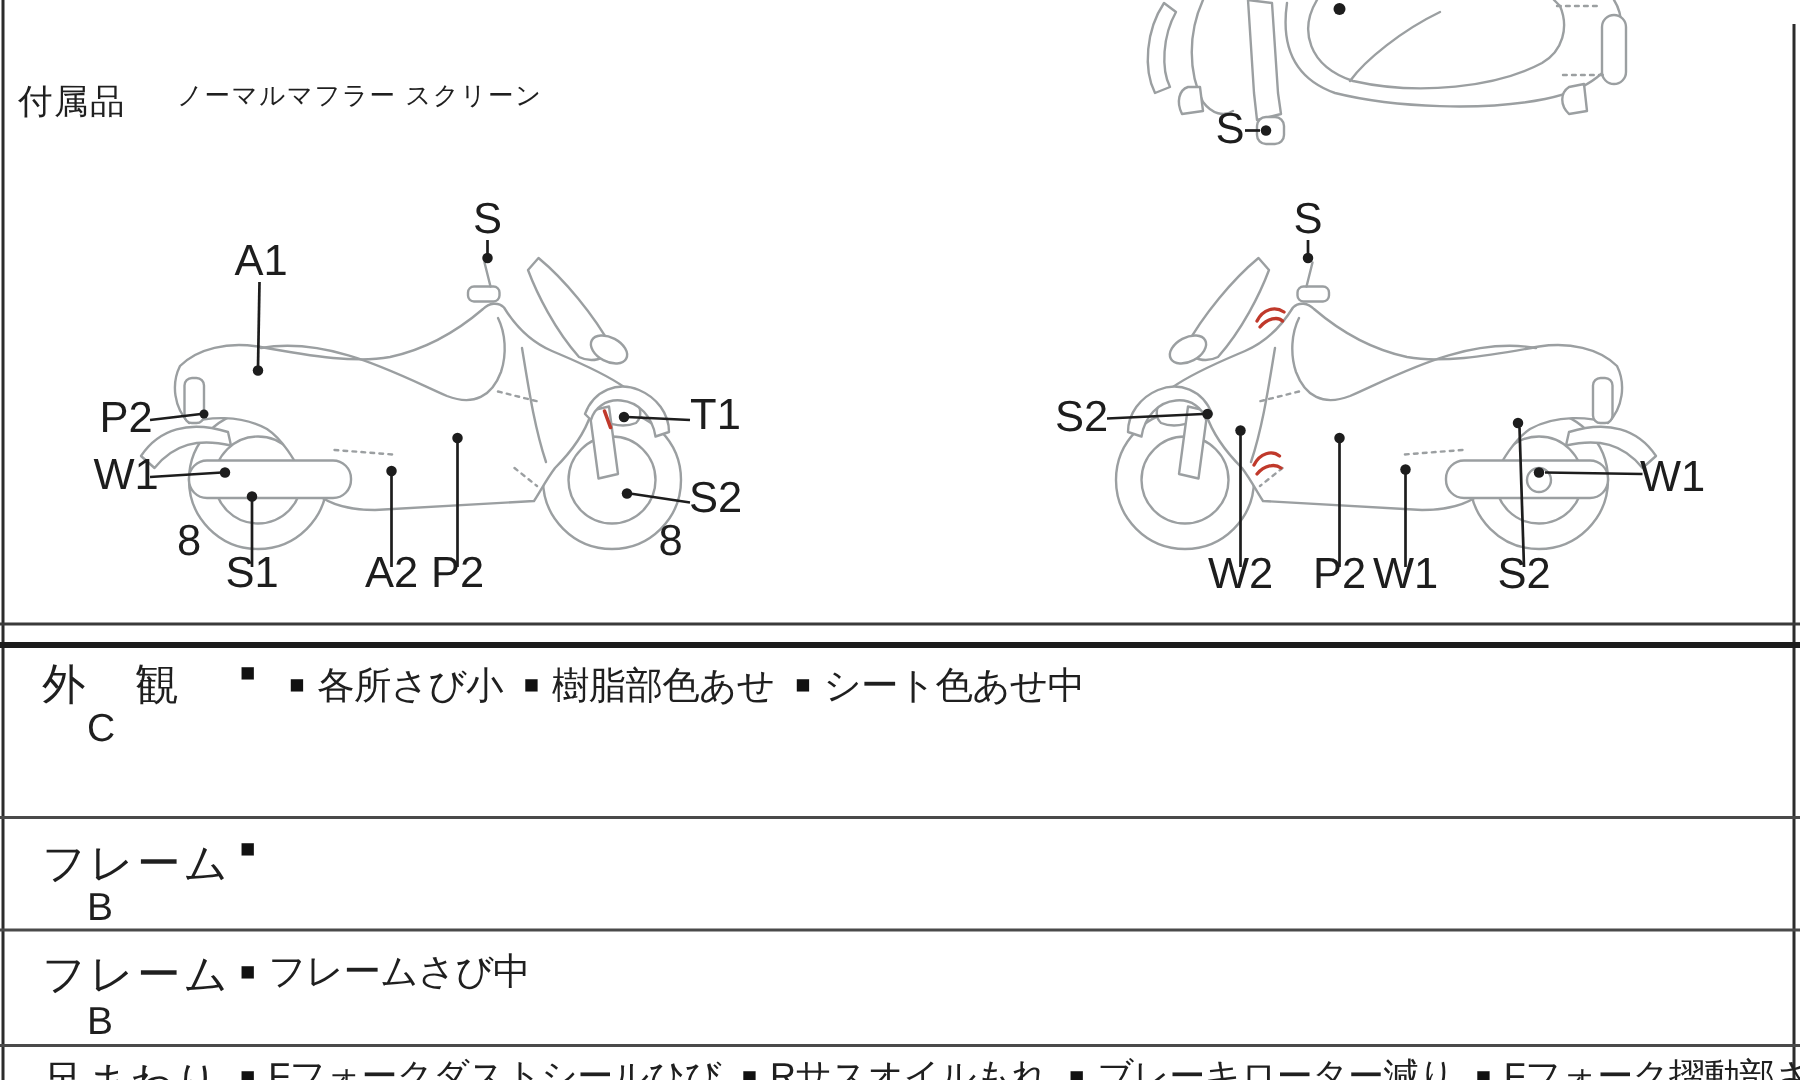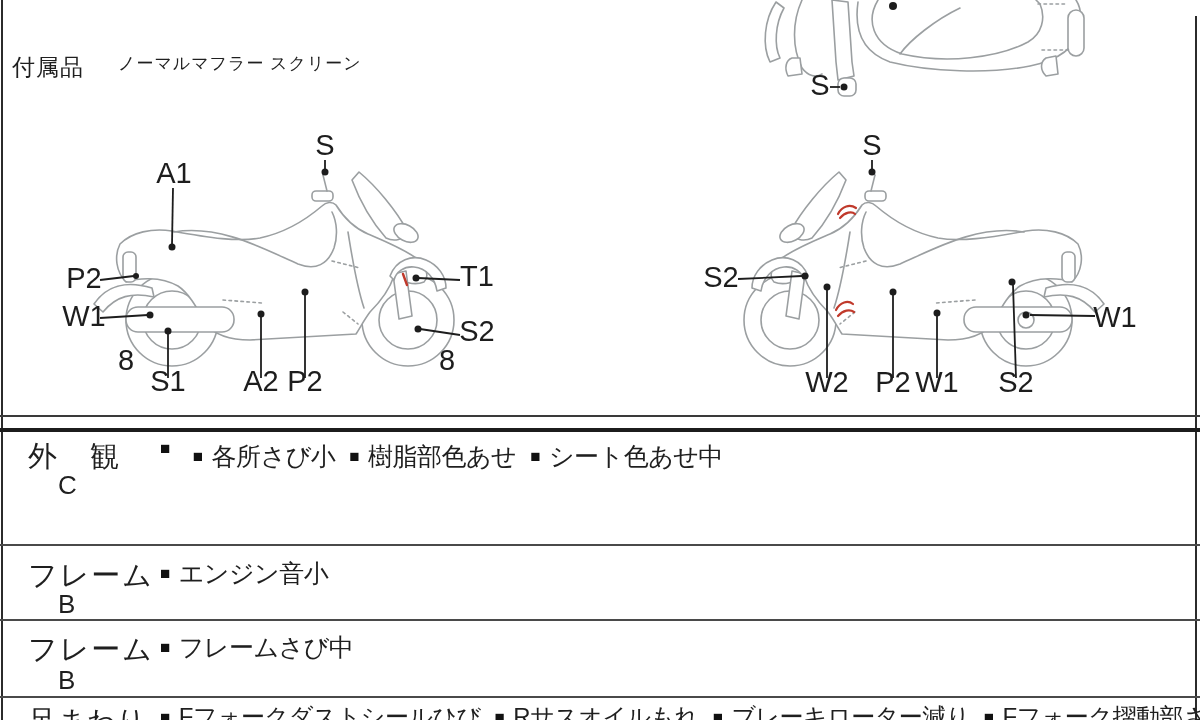--- a/index.html
+++ b/index.html
@@ -217,21 +217,20 @@
       <span class="bullet">■</span>
       <span>シート色あせ中</span>
     </span>
 </div>
 
 <div class="abs cat" style="left:28px;top:556px;">フレーム</div>
 <div class="abs grade" style="left:58px;top:589px;">B</div>
 <div class="abs items" style="left:160px;top:557px;">
   <span class="item">
       <span class="bullet">■</span>
-      <span>エンジン音小</span>
     </span>
 </div>
 
 <div class="abs cat" style="left:28px;top:630px;">フレーム</div>
 <div class="abs grade" style="left:58px;top:665px;">B</div>
 <div class="abs items" style="left:160px;top:631px;">
   <span class="item">
       <span class="bullet">■</span>
       <span>フレームさび中</span>
     </span>

